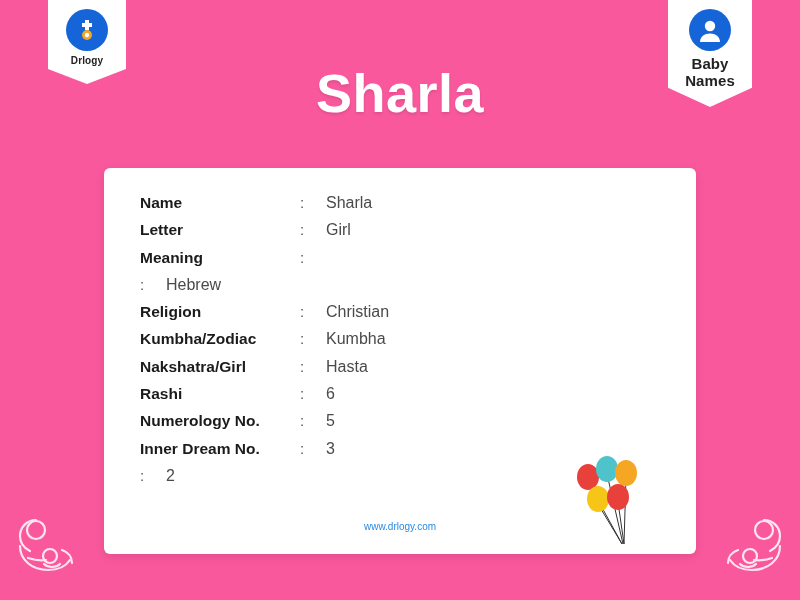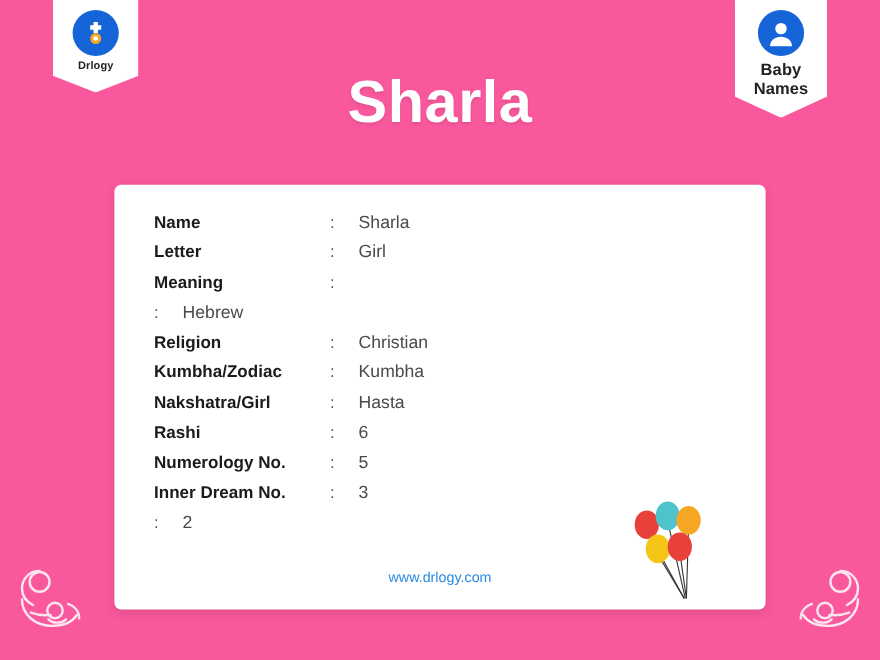--- a/index.html
+++ b/index.html
@@ -99,21 +99,21 @@
     color: #4a4a4a;
   }
 
   .website {
     position: absolute;
     bottom: 22px;
     left: 0;
     right: 0;
     text-align: center;
     color: #2b8ae0;
-    font-size: 13px;
+    font-size: 10px;
   }
 
   
   .balloons {
     position: absolute;
     right: 6px;
     bottom: 0;
     width: 130px;
     height: 110px;
   }

